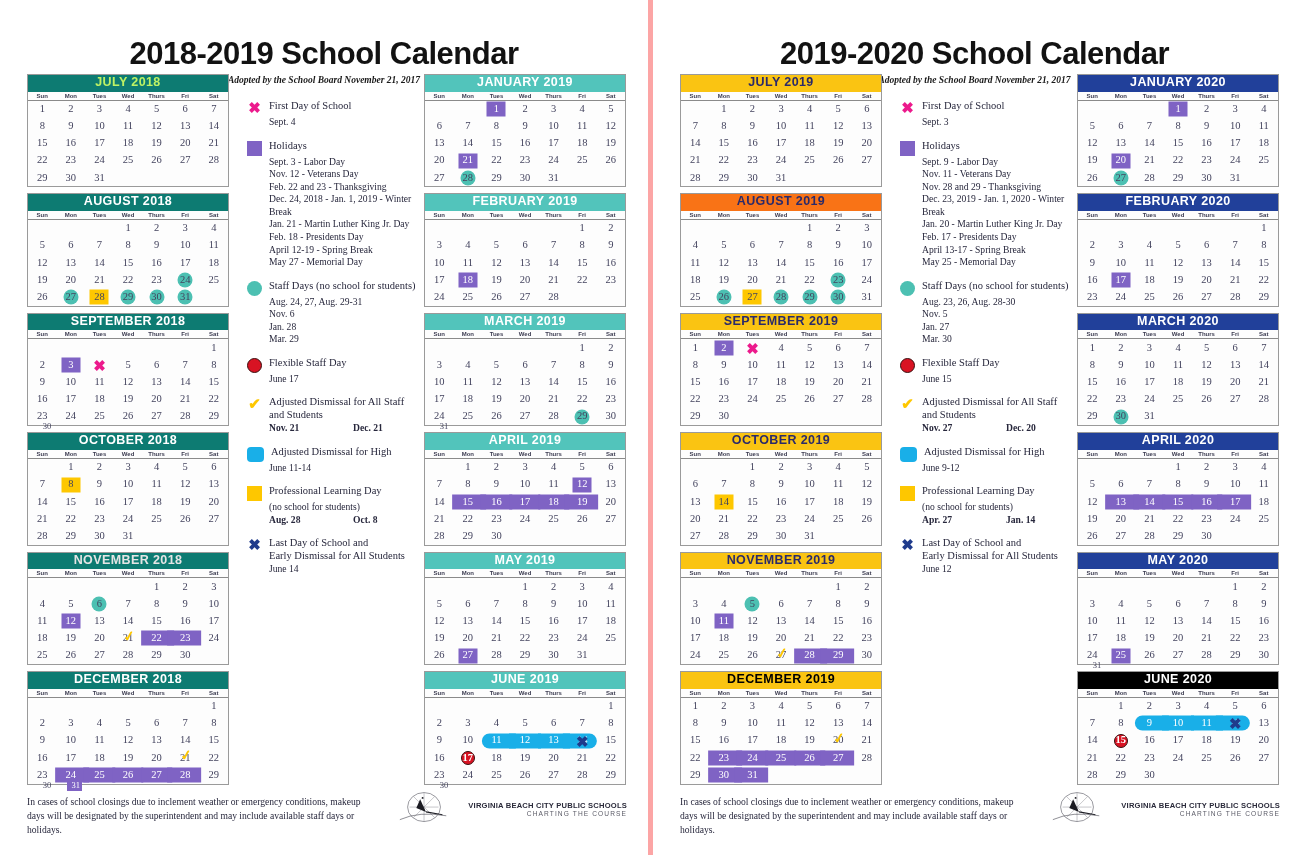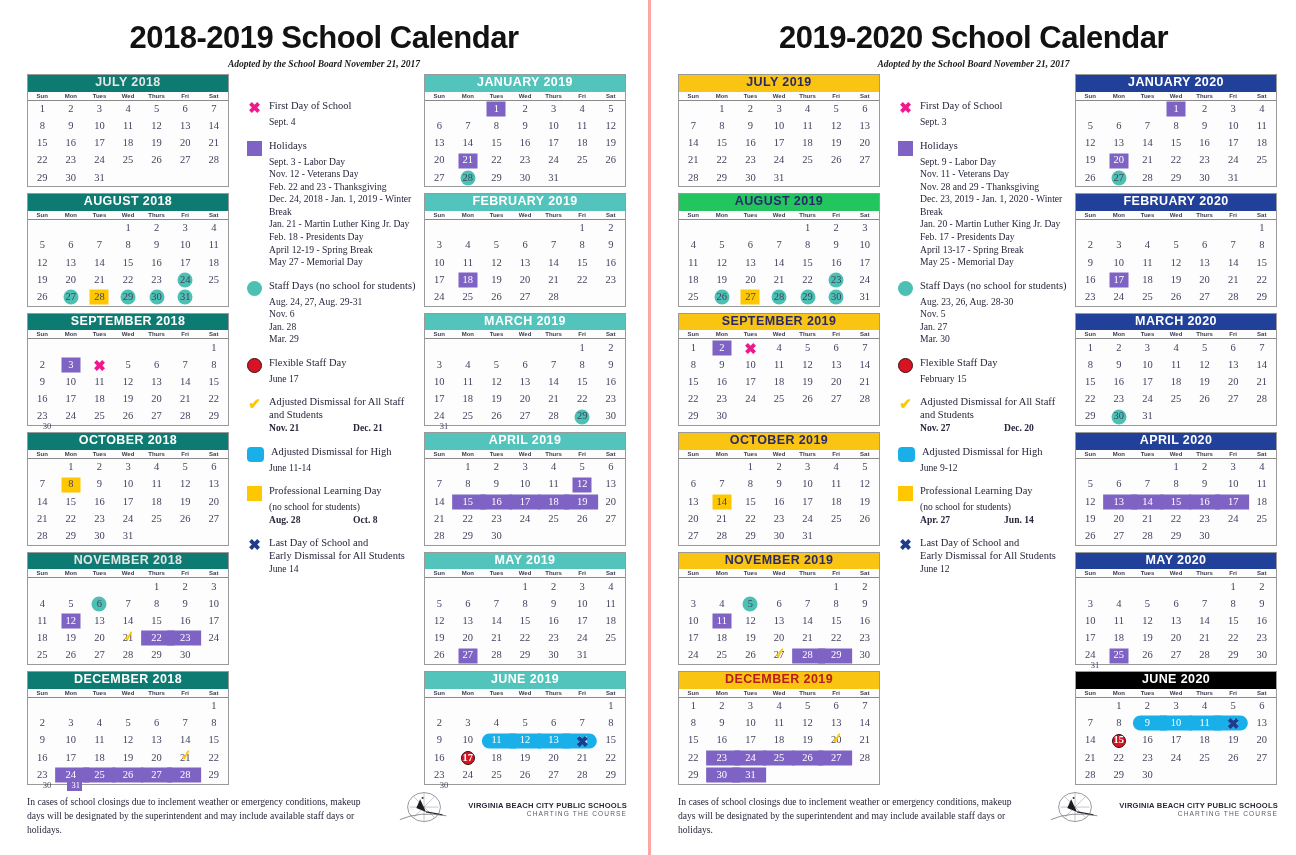--- a/index.html
+++ b/index.html
@@ -11,23 +11,23 @@
     overflow: hidden;
   }
   .page {
     position: relative;
     width: 1296px; height: 855px;
     display: flex;
   }
   .panel {
     position: relative;
     width: 648px; height: 855px;
-    padding: 0;
+    padding: 16px;
   }
-  .panel.right { border-left: 3px solid #fca5a5; }
+  .panel.right { border-left: 5px solid #fca5a5; }
 
   .cal-title {
     text-align: center;
     font-family: "Liberation Sans", sans-serif;
     font-weight: bold;
     font-size: 31px;
     letter-spacing: -0.5px;
     color: #121212;
     margin: 22px 0 0 0;
     line-height: 1.05;
@@ -235,21 +235,21 @@
 </head>
 <body>
 
 <div class="page" id="page-root">
     <div class="panel">
       <div class="cal-title">2018-2019 School Calendar</div>
       <div class="cal-subtitle">Adopted by the School Board November 21, 2017</div>
       <div class="grid3">
         <div class="col-months first">
           <div class="month">
-            <div class="month-header" style="background:#0d7b72;color:#e5e5e5">JULY 2018</div>
+            <div class="month-header" style="background:#0d7b72;color:#bef264">JULY 2018</div>
             <div class="dow-row">
               <div class="dow">Sun</div>
               <div class="dow">Mon</div>
               <div class="dow">Tues</div>
               <div class="dow">Wed</div>
               <div class="dow">Thurs</div>
               <div class="dow">Fri</div>
               <div class="dow">Sat</div>
             </div>
             <div class="week">
@@ -2047,21 +2047,21 @@
               </div>
               <div class="day">
                 <span class="num"></span>
               </div>
               <div class="day">
                 <span class="num"></span>
               </div>
             </div>
           </div>
           <div class="month">
-            <div class="month-header" style="background:#22c55e;color:#2a2a6a">AUGUST 2019</div>
+            <div class="month-header" style="background:#f97316;color:#2a2a6a">AUGUST 2019</div>
             <div class="dow-row">
               <div class="dow">Sun</div>
               <div class="dow">Mon</div>
               <div class="dow">Tues</div>
               <div class="dow">Wed</div>
               <div class="dow">Thurs</div>
               <div class="dow">Fri</div>
               <div class="dow">Sat</div>
             </div>
             <div class="week">
@@ -2569,21 +2569,21 @@
               <div class="day on-dark">
                 <span class="mk range-purple" style="width:118%;left:46%;"></span>
                 <span class="num">29</span>
               </div>
               <div class="day">
                 <span class="num">30</span>
               </div>
             </div>
           </div>
           <div class="month">
-            <div class="month-header" style="background:#fac412;color:#b91c1c">DECEMBER 2019</div>
+            <div class="month-header" style="background:#fac412;color:#000000">DECEMBER 2019</div>
             <div class="dow-row">
               <div class="dow">Sun</div>
               <div class="dow">Mon</div>
               <div class="dow">Tues</div>
               <div class="dow">Wed</div>
               <div class="dow">Thurs</div>
               <div class="dow">Fri</div>
               <div class="dow">Sat</div>
             </div>
             <div class="week">
@@ -2748,21 +2748,21 @@
               <div>Jan. 27</div>
               <div>Mar. 30</div>
             </div>
           </div>
           <div class="legend-item">
             <div class="legend-head">
               <div class="swatch red"></div>
               <div class="legend-title"><span class="u">Flexible Staff Day</span></div>
             </div>
             <div class="legend-body">
-              <div>February 15</div>
+              <div>June 15</div>
             </div>
           </div>
           <div class="legend-item">
             <div class="legend-head">
               <div class="swatch check">✔</div>
               <div class="legend-title"><span class="u">Adjusted Dismissal for All Staff</span><br><span class="u">and Students</span></div>
             </div>
             <div class="legend-body">
               <div class="two-col">
                 <div class="c1">Nov. 27</div>
@@ -2781,21 +2781,21 @@
           </div>
           <div class="legend-item">
             <div class="legend-head">
               <div class="swatch yellow"></div>
               <div class="legend-title"><span class="u">Professional Learning Day</span></div>
             </div>
             <div class="legend-body">
               <div>(no school for students)</div>
               <div class="two-col">
                 <div class="c1">Apr. 27</div>
-                <div>Jun. 14</div>
+                <div>Jan. 14</div>
               </div>
             </div>
           </div>
           <div class="legend-item">
             <div class="legend-head">
               <div class="swatch xnavy">✖</div>
               <div class="legend-title"><span class="u">Last Day of School and</span><br><span class="u">Early Dismissal for All Students</span></div>
             </div>
             <div class="legend-body">
               <div>June 12</div>

